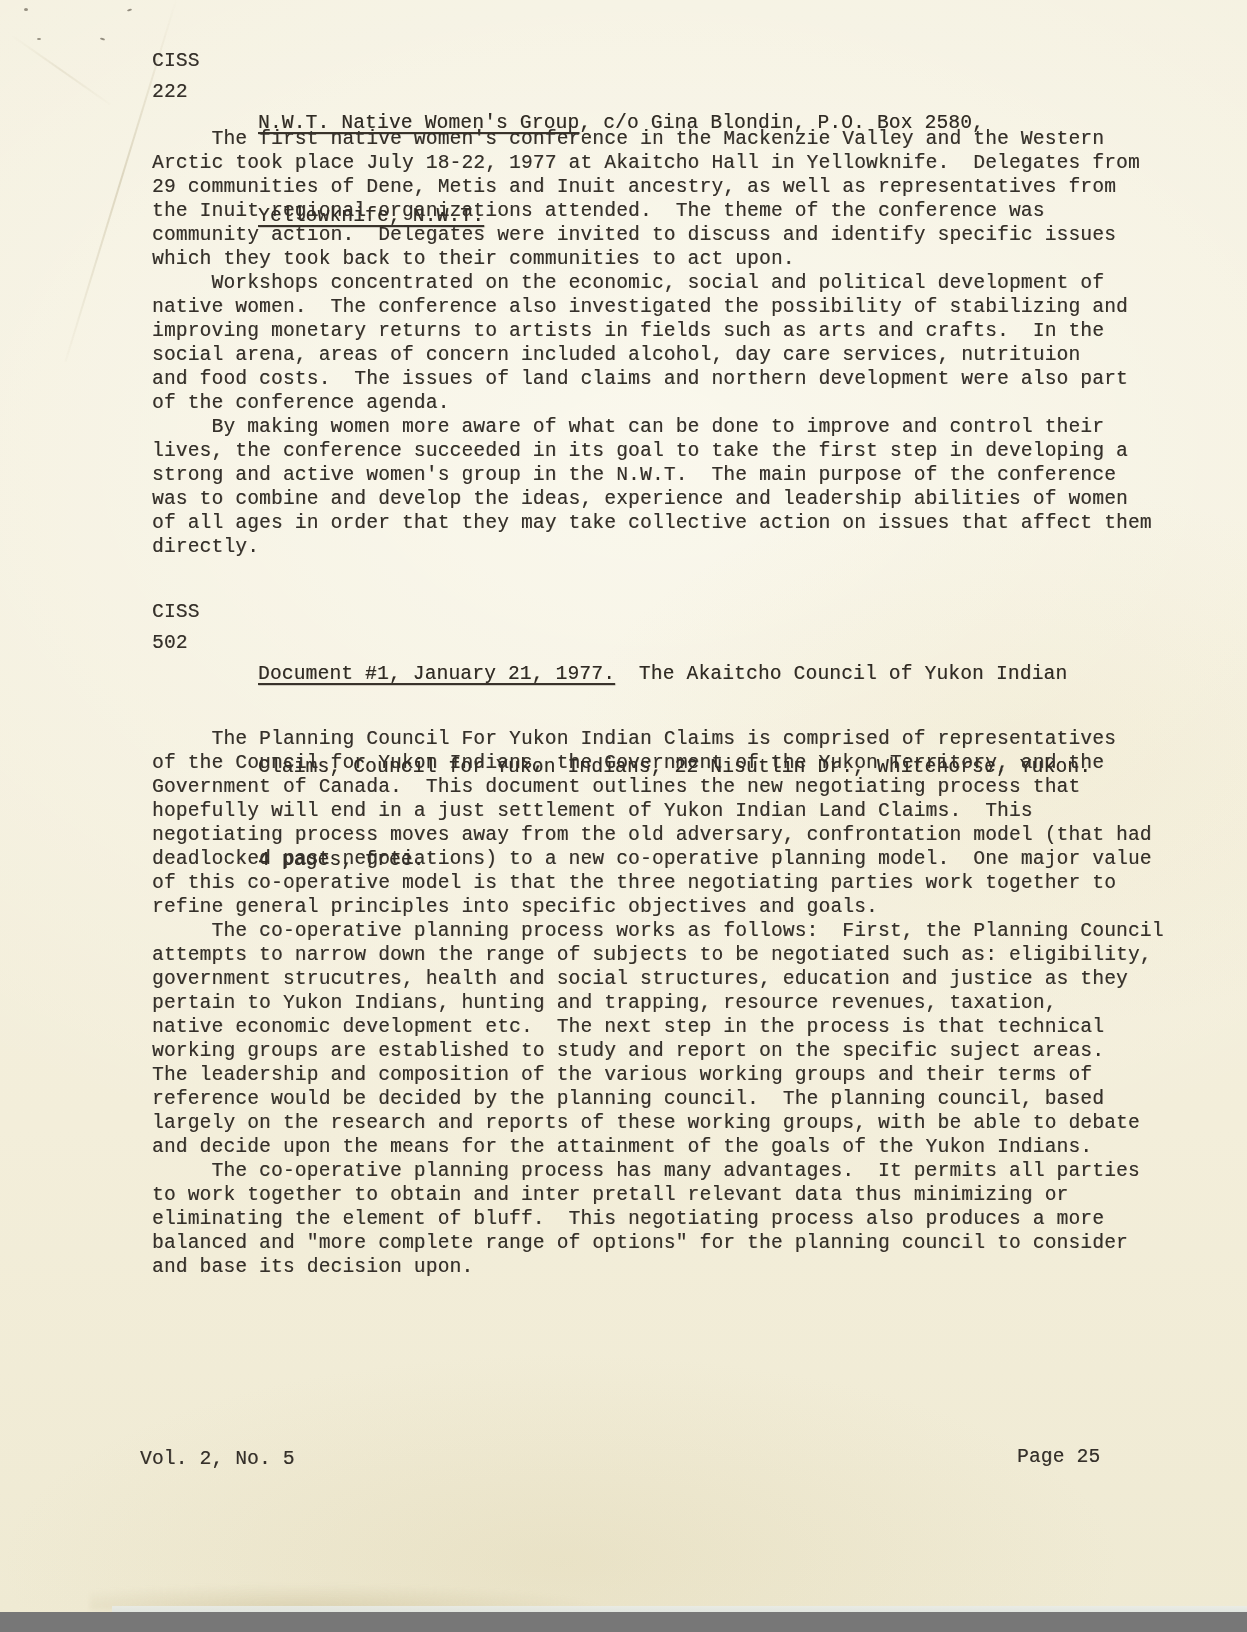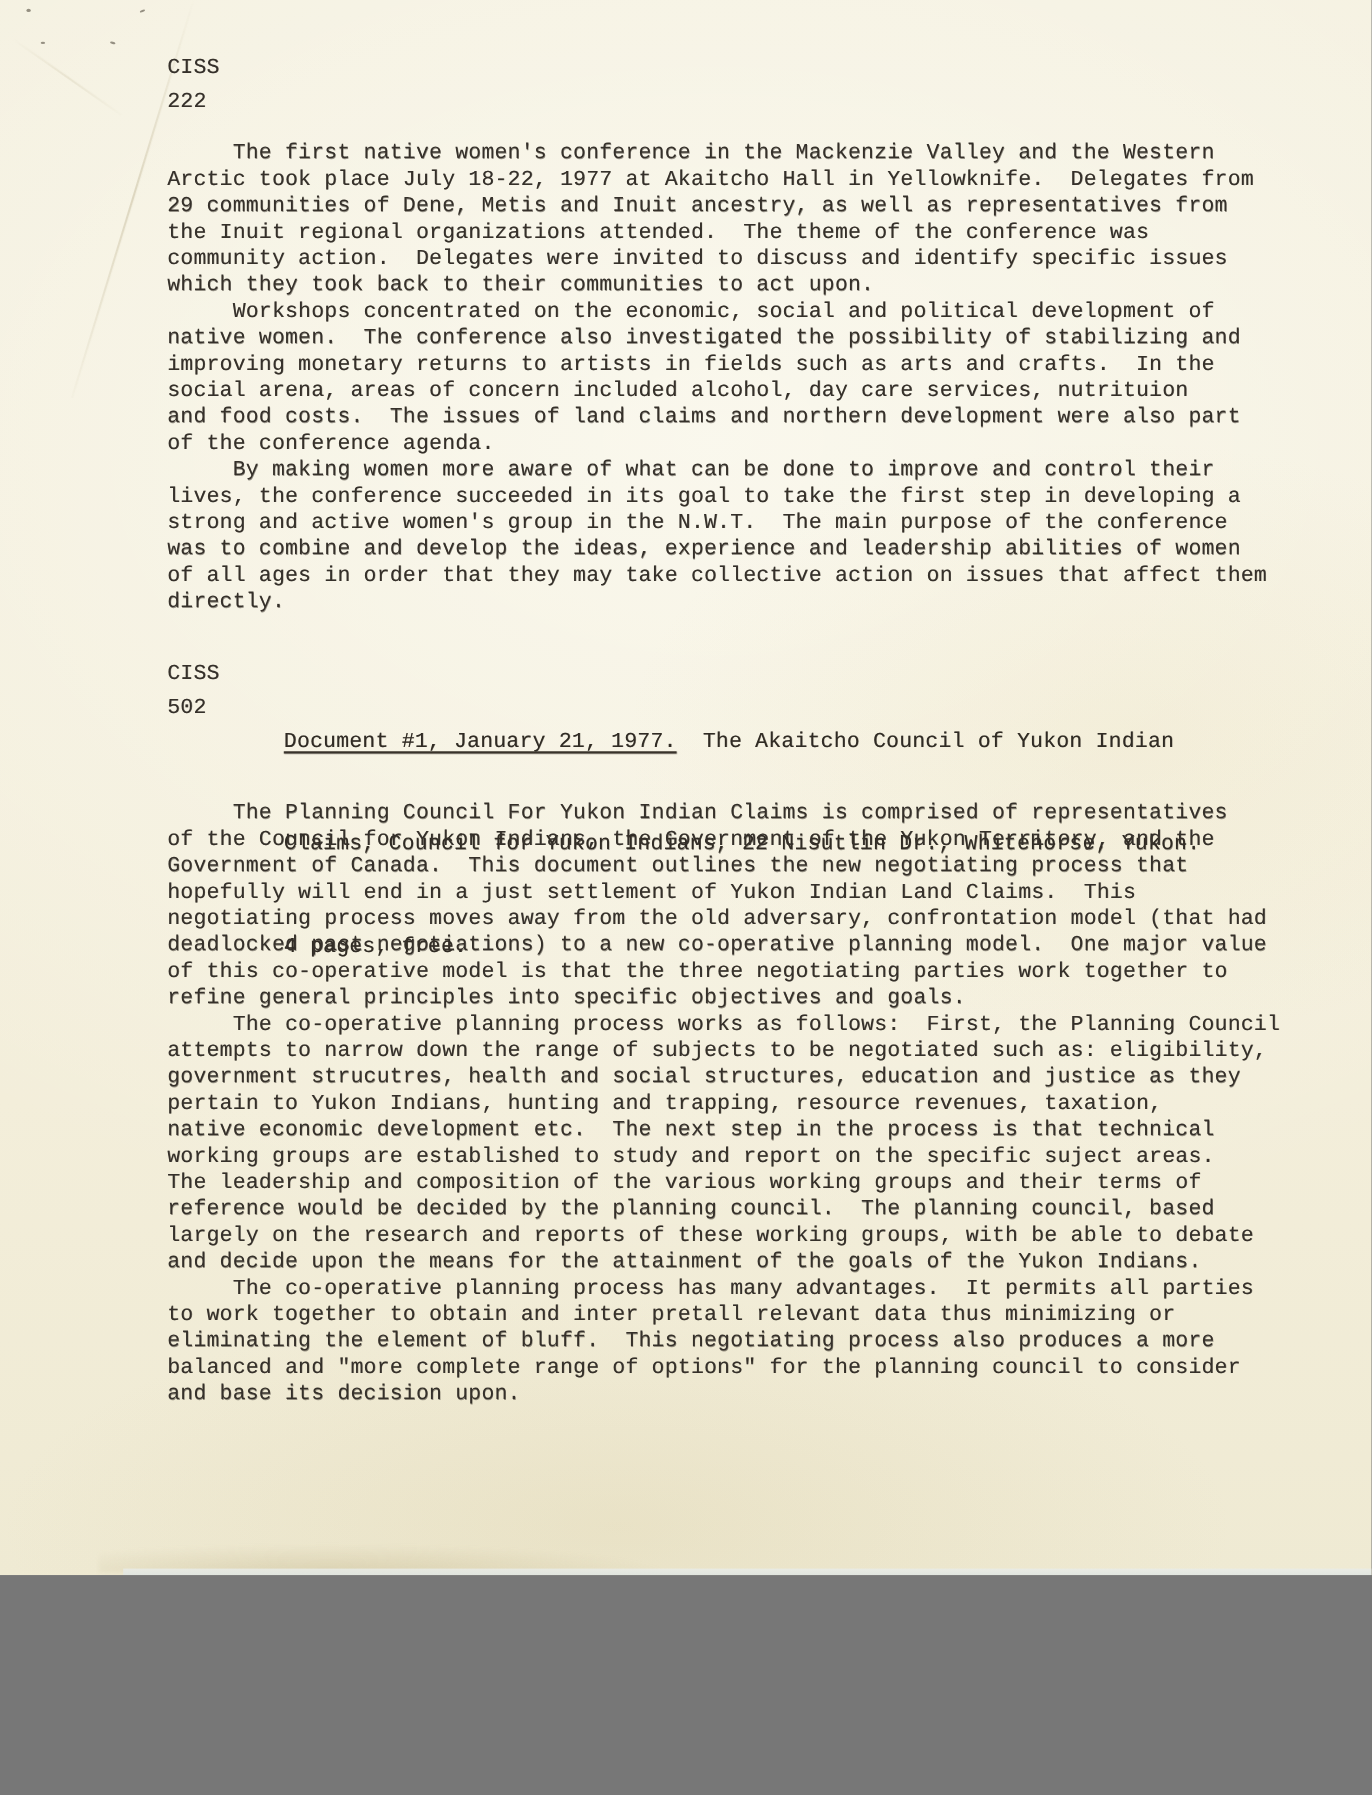--- a/index.html
+++ b/index.html
@@ -1,20 +1,20 @@
 <!DOCTYPE html>
 <html><head>
 <meta charset="utf-8">
 <style>
   html, body { margin:0; padding:0; }
   body { background:#777; }
   .page {
     position: relative;
     width: 1247px;
-    height: 1432px;
+    height: 1612px;
     margin: 0 auto;
     overflow: hidden;
     background:
       radial-gradient(ellipse 700px 420px at 82% 47%, rgba(226,210,158,0.16), transparent 65%),
       radial-gradient(ellipse 800px 300px at 45% 97%, rgba(210,196,150,0.22), transparent 70%),
       radial-gradient(ellipse 1500px 1000px at 52% 28%, rgba(255,255,250,0.55), transparent 75%),
       linear-gradient(#f4f0df 0%, #f3eeda 70%, #efead3 100%);
     font-family: "Liberation Mono", "DejaVu Sans Mono", monospace;
     color: #35302a;
   }
@@ -67,20 +67,24 @@
   <div class="speck" style="left:127px; top:9px; width:5px; height:2px; transform:rotate(-20deg);"></div>
   <div class="speck" style="left:37px; top:38px; width:4px; height:2px;"></div>
   <div class="speck" style="left:100px; top:38px; width:5px; height:2px; transform:rotate(15deg);"></div>
   <div class="crease" style="left:120px; top:-10px; height:380px; transform:rotate(17deg);"></div>
   <div class="crease" style="left:60px; top:10px; height:120px; transform:rotate(-55deg); opacity:0.5;"></div>
   <div class="bottom-smudge"></div>
   <div class="bottom-strip"></div>
 
   <div class="entry tw" style="top:46px;">
     <div class="label-col"><div>CISS</div><div>222</div></div>
+    <div class="citation">
+      <div class="citation-line"><span class="u">N.W.T. Native Women's Group</span><span>, c/o Gina Blondin, P.O. Box 2580,</span></div>
+      <div class="citation-line"><span class="u">Yellowknife, N.W.T.</span></div>
+    </div>
   </div>
 
   <div class="body-text tw" style="top:127px;">     The first native women's conference in the Mackenzie Valley and the Western
 Arctic took place July 18-22, 1977 at Akaitcho Hall in Yellowknife.  Delegates from
 29 communities of Dene, Metis and Inuit ancestry, as well as representatives from
 the Inuit regional organizations attended.  The theme of the conference was
 community action.  Delegates were invited to discuss and identify specific issues
 which they took back to their communities to act upon.
      Workshops concentrated on the economic, social and political development of
 native women.  The conference also investigated the possibility of stabilizing and

